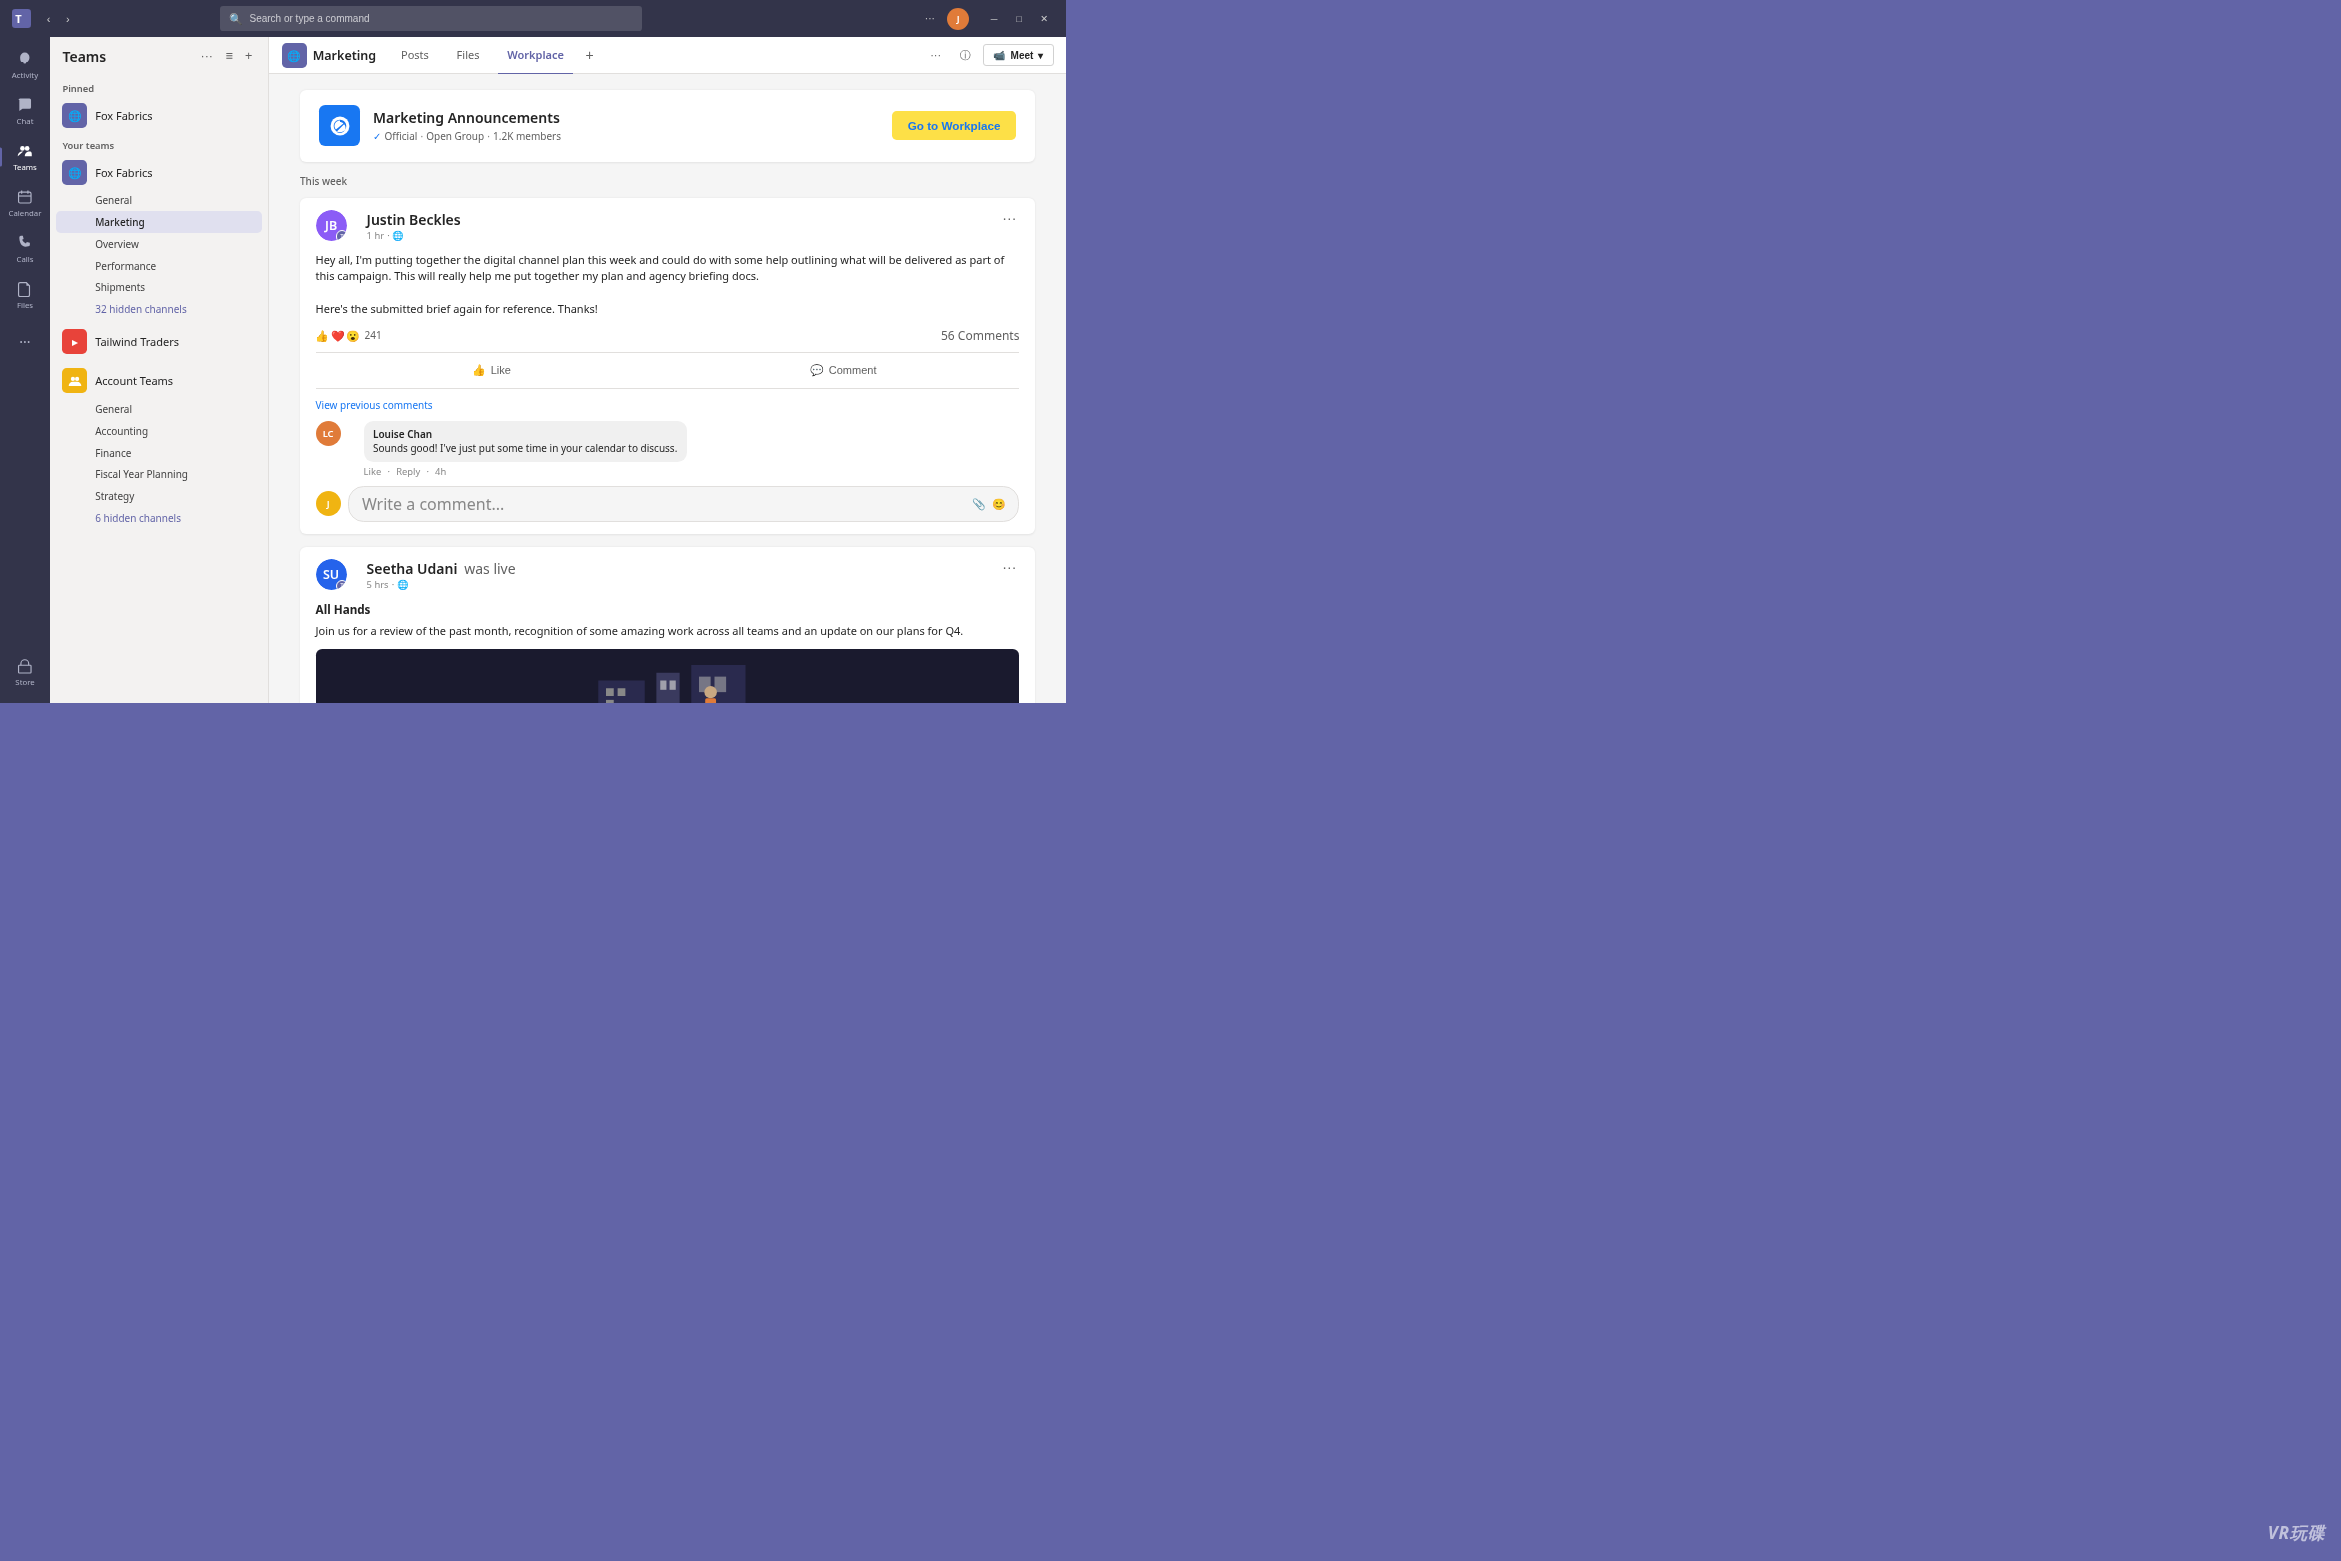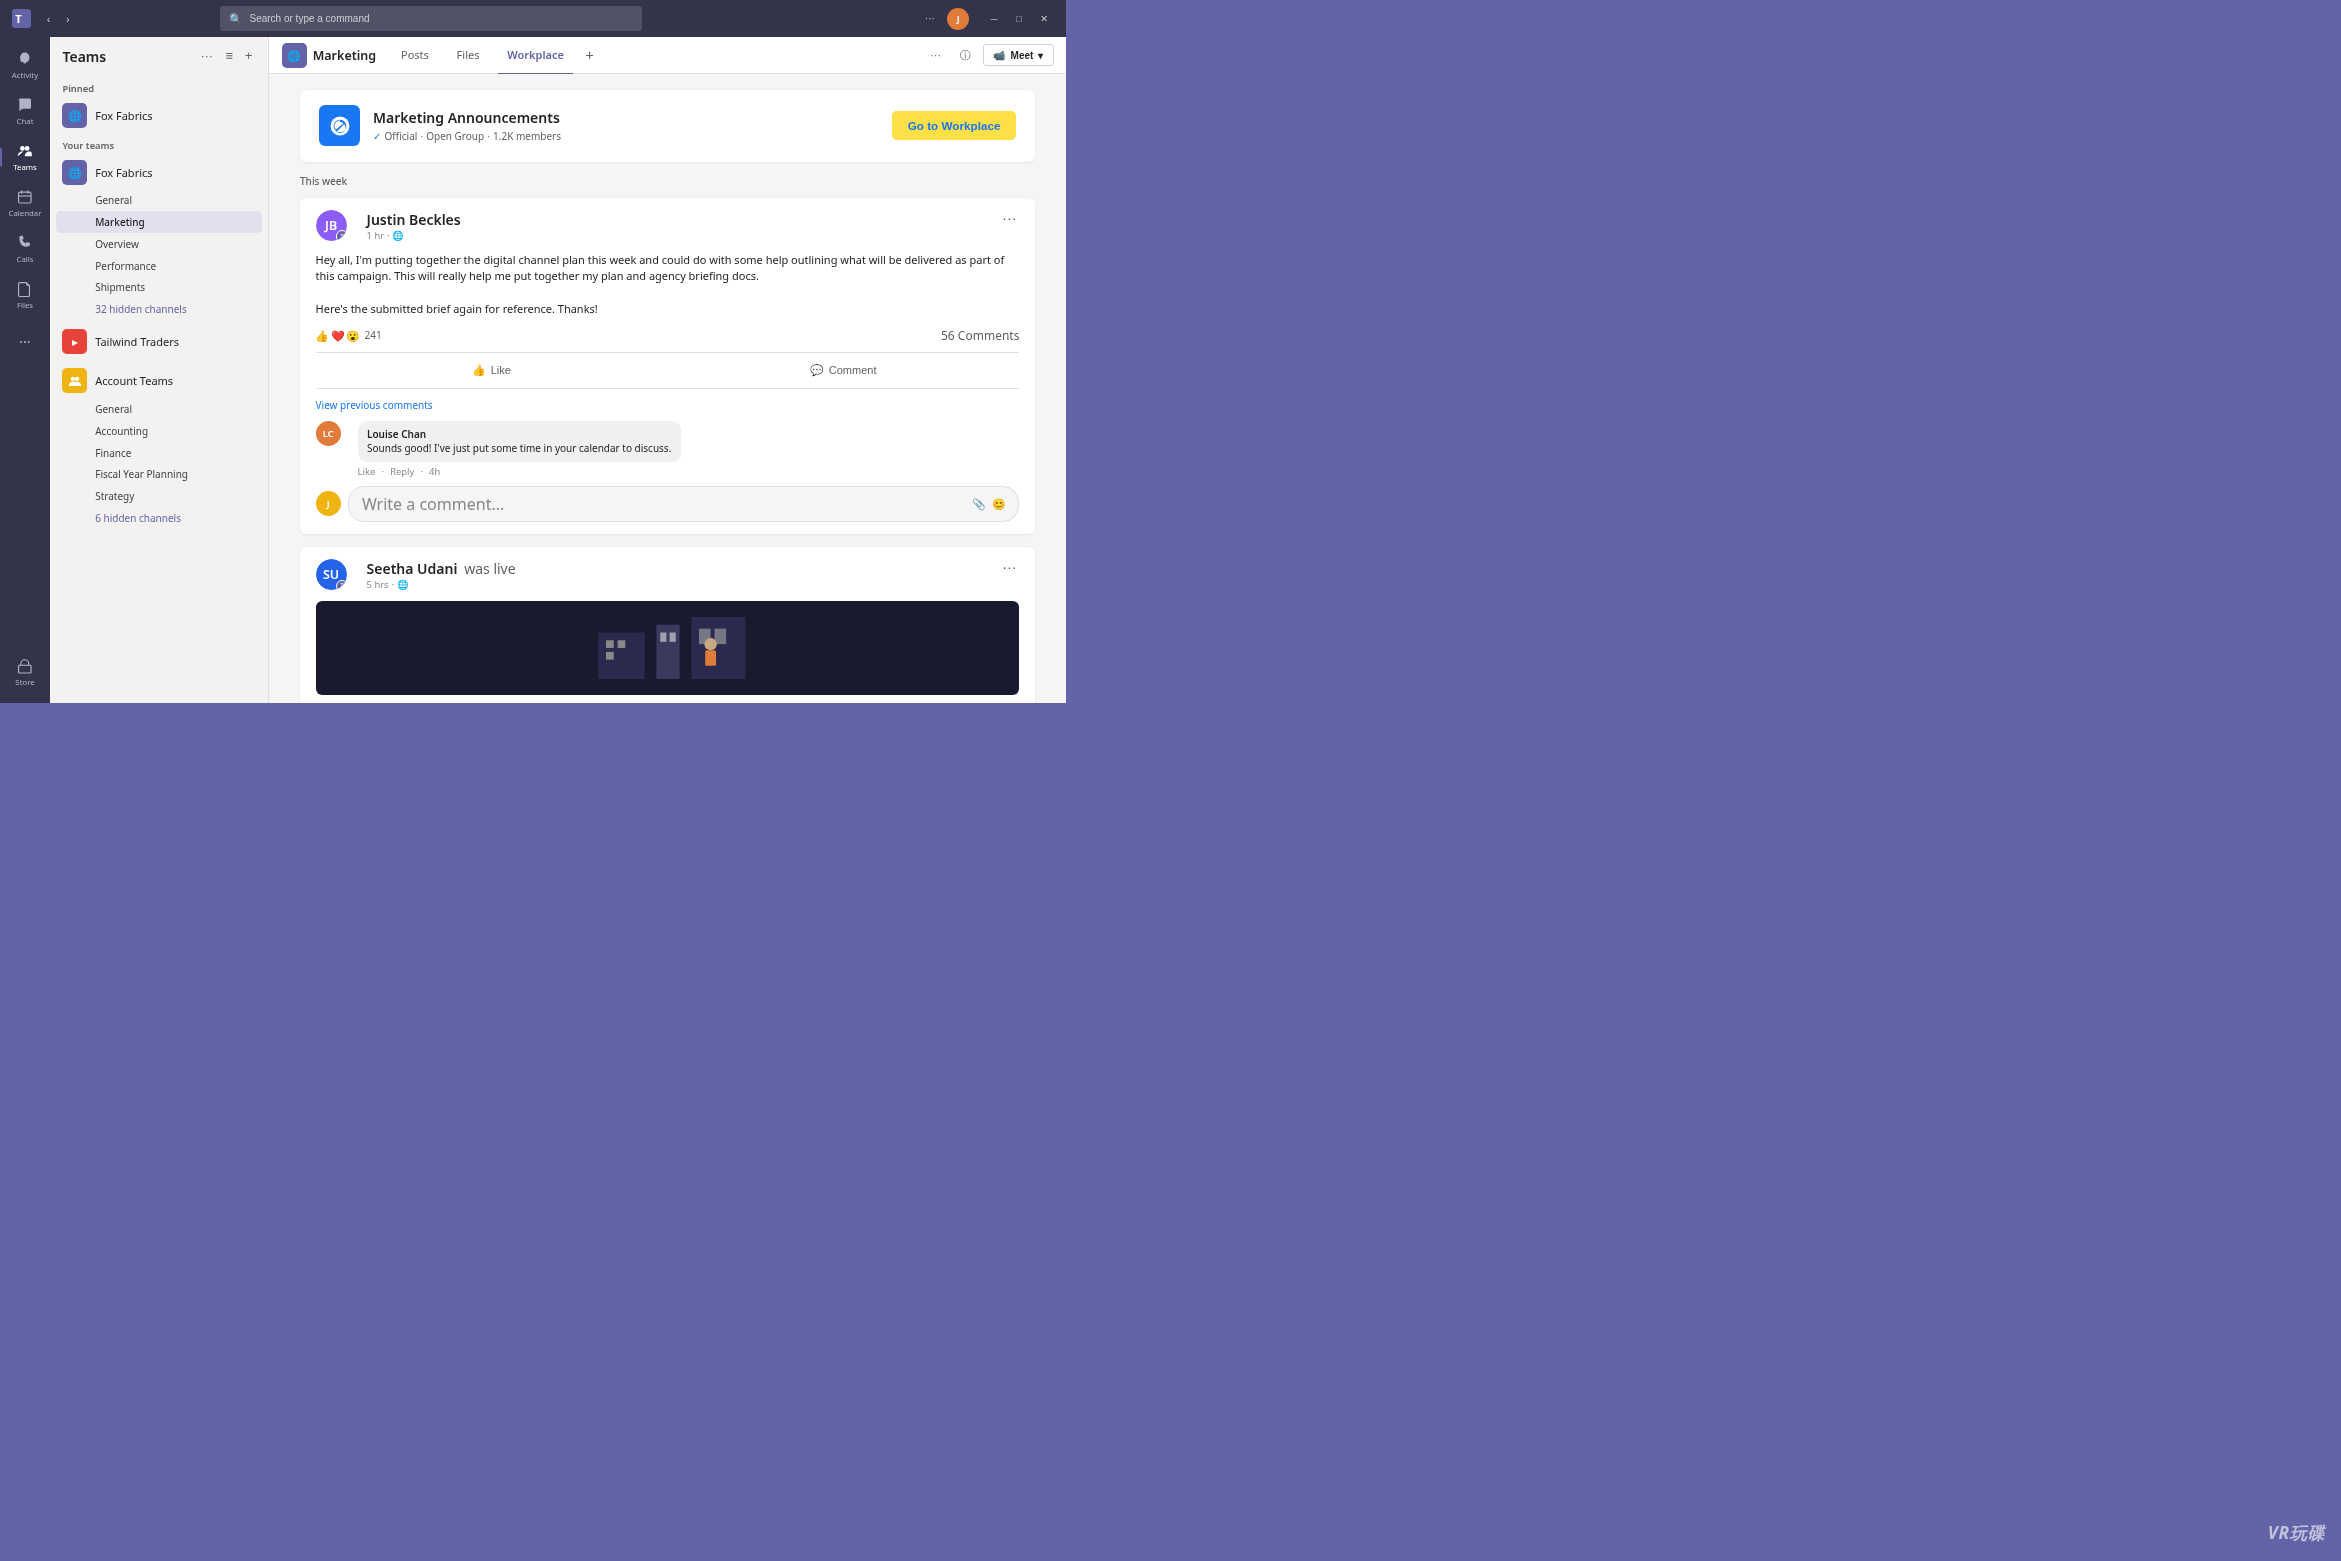--- a/index.html
+++ b/index.html
@@ -549,21 +549,21 @@
     .view-comments {
       font-size: 10px;
       color: #1877f2;
       cursor: pointer;
       margin-bottom: 9.4px;
     }
 
     
     .comment-item {
       display: flex;
-      gap: 17px;
+      gap: 23px;
       margin-bottom: 7.8px;
     }
     .comment-avatar {
       width: 25px;
       height: 25px;
       border-radius: 50%;
       flex-shrink: 0;
       display: flex;
       align-items: center;
       justify-content: center;
@@ -973,20 +973,24 @@
             </div>
             <div class="post-meta">
               <span>5 hrs</span>
               <span class="dot">·</span>
               <span>🌐</span>
             </div>
           </div>
           <button class="post-more-btn">···</button>
         </div>
 
+        <div class="post-body">
+          <div style="font-weight:700;font-size:11.7px;margin-bottom:4.7px;">All Hands</div>
+          <span>Join us for a review of the past month, recognition of some amazing work across all teams and an update on our plans for Q4.</span>
+        </div>
 
         <div class="video-thumbnail">
           <svg width="156" height="62" viewBox="0 0 200 80">
             <rect width="200" height="80" fill="#1a1a2e"></rect>
 
             <rect x="10" y="20" width="60" height="60" fill="#2a2a4e"></rect>
             <rect x="20" y="30" width="10" height="10" fill="#888"></rect>
             <rect x="35" y="30" width="10" height="10" fill="#888"></rect>
             <rect x="20" y="45" width="10" height="10" fill="#888"></rect>
 

